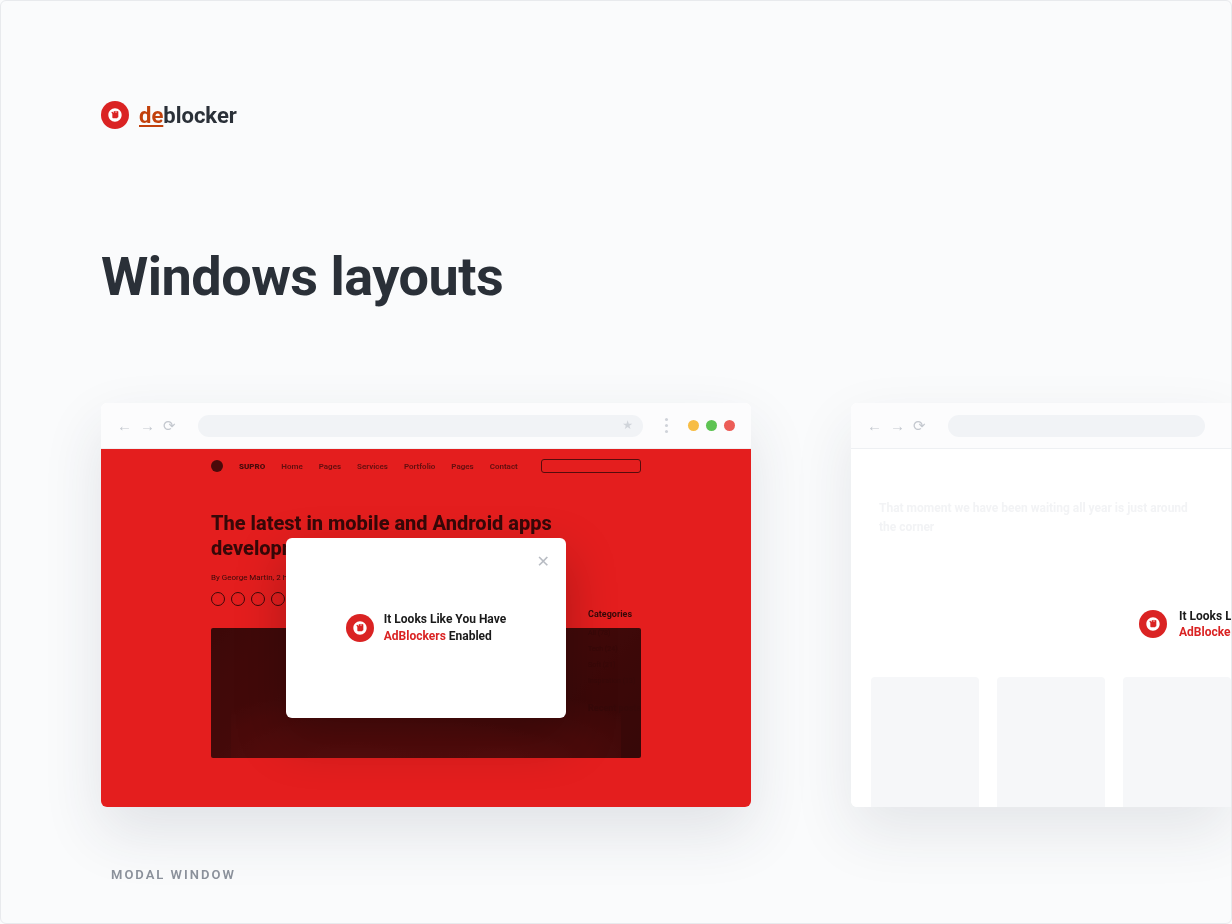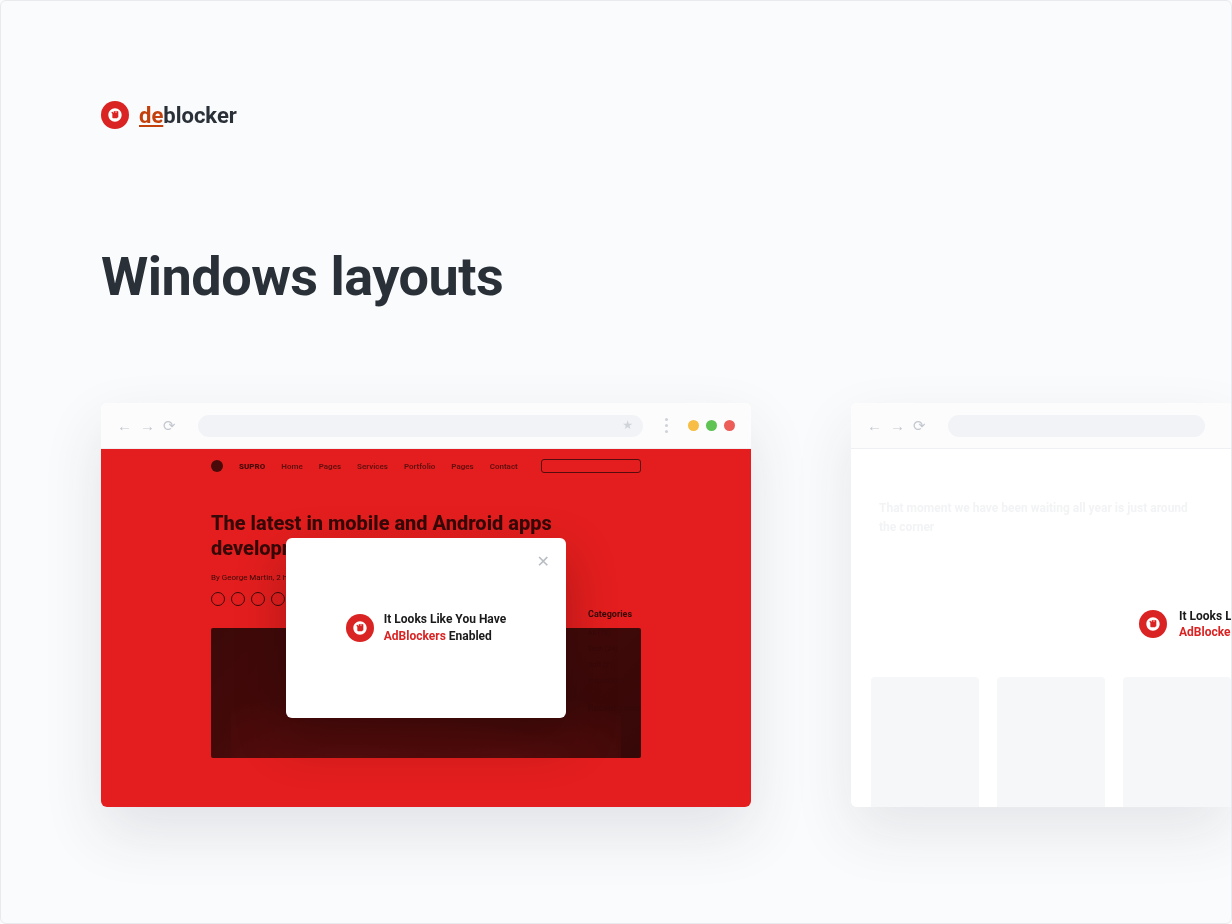--- a/index.html
+++ b/index.html
@@ -144,20 +144,21 @@
                     <path d="M12 2C6.5 2 2 6.5 2 12s4.5 10 10 10 10-4.5 10-10S17.5 2 12 2zm4 13.5c0 .8-.7 1.5-1.5 1.5h-5c-.8 0-1.5-.7-1.5-1.5V10l-1-1c-.4-.4-.4-1 0-1.4s1-.4 1.4 0L10 9V7c0-.6.4-1 1-1s1 .4 1 1v2h.5V6.5c0-.6.4-1 1-1s1 .4 1 1V9h.5V7c0-.6.4-1 1-1s1 .4 1 1v8.5z"></path>
                   </svg>
               </div>
               <div class="modal-text">
                 <span>It Looks Like You Have</span><br><span class="red">AdBlockers</span><span> Enabled</span>
               </div>
             </div>
           </div>
         </div>
       </div>
+      <div class="caption">MODAL WINDOW</div>
     </div>
 
     <div class="card-col">
       <div class="browser2">
         <div class="bbar">
           <div class="nav-arrows">
               <span>←</span>
               <span>→</span>
               <span>⟳</span>
             </div>

